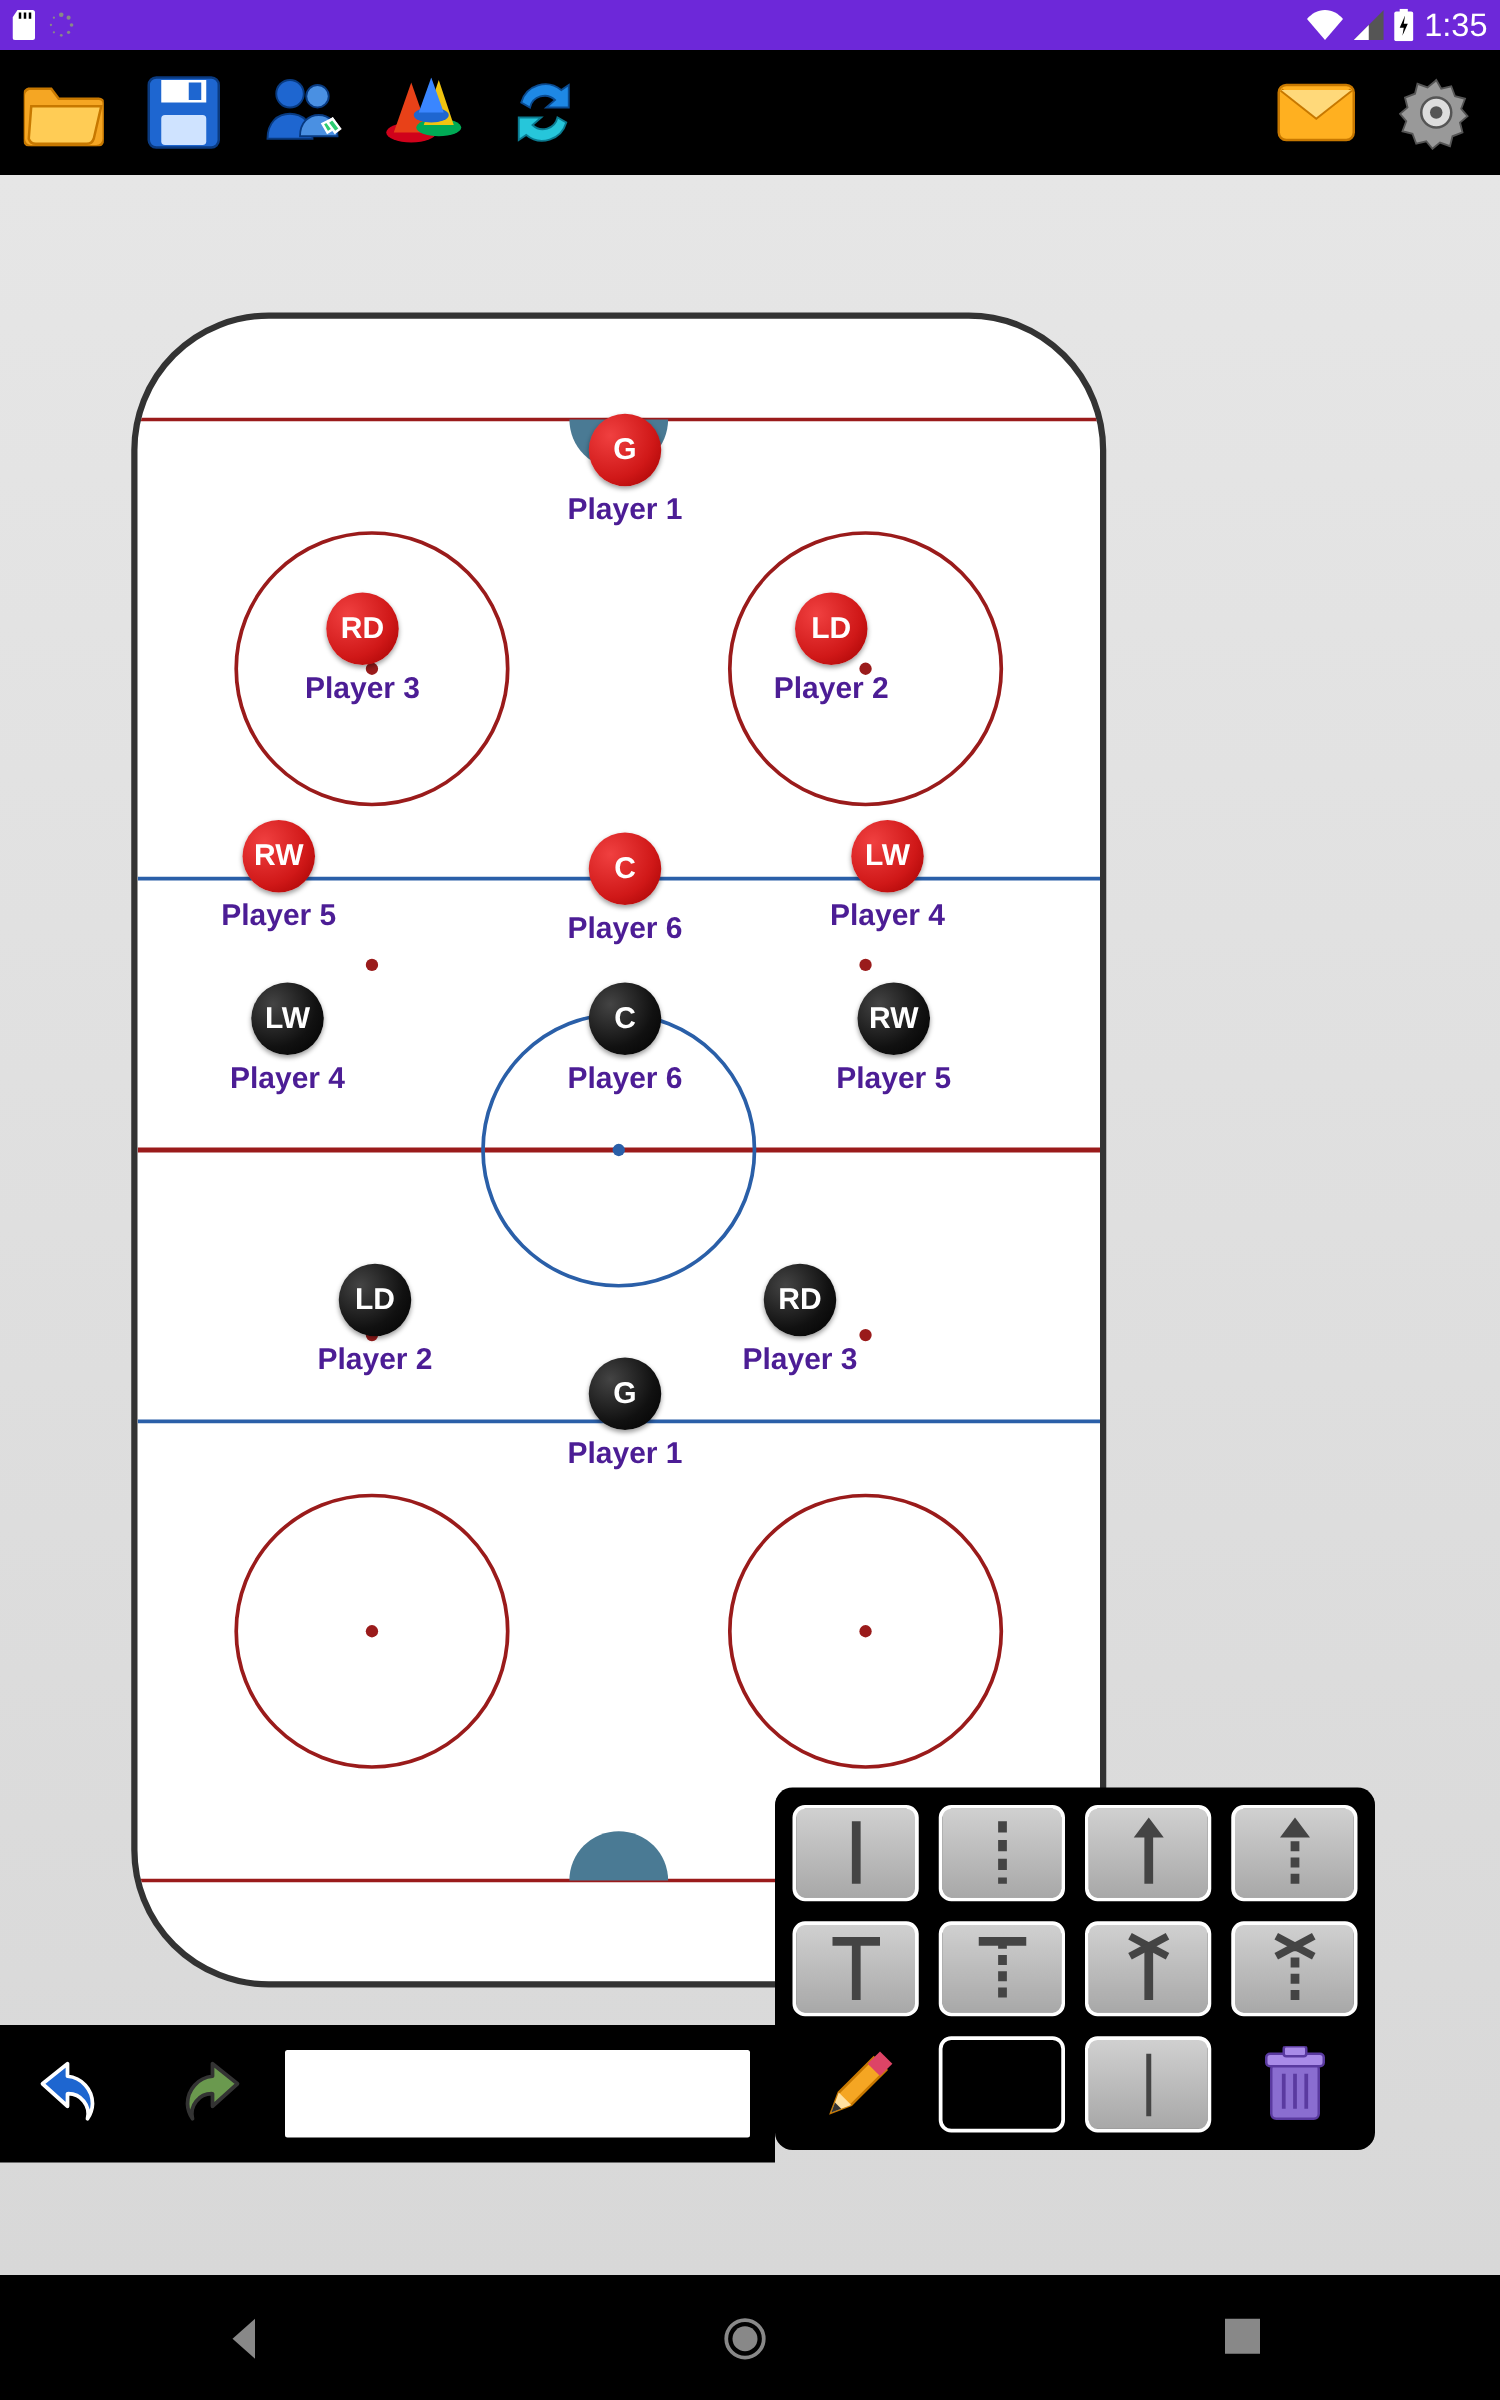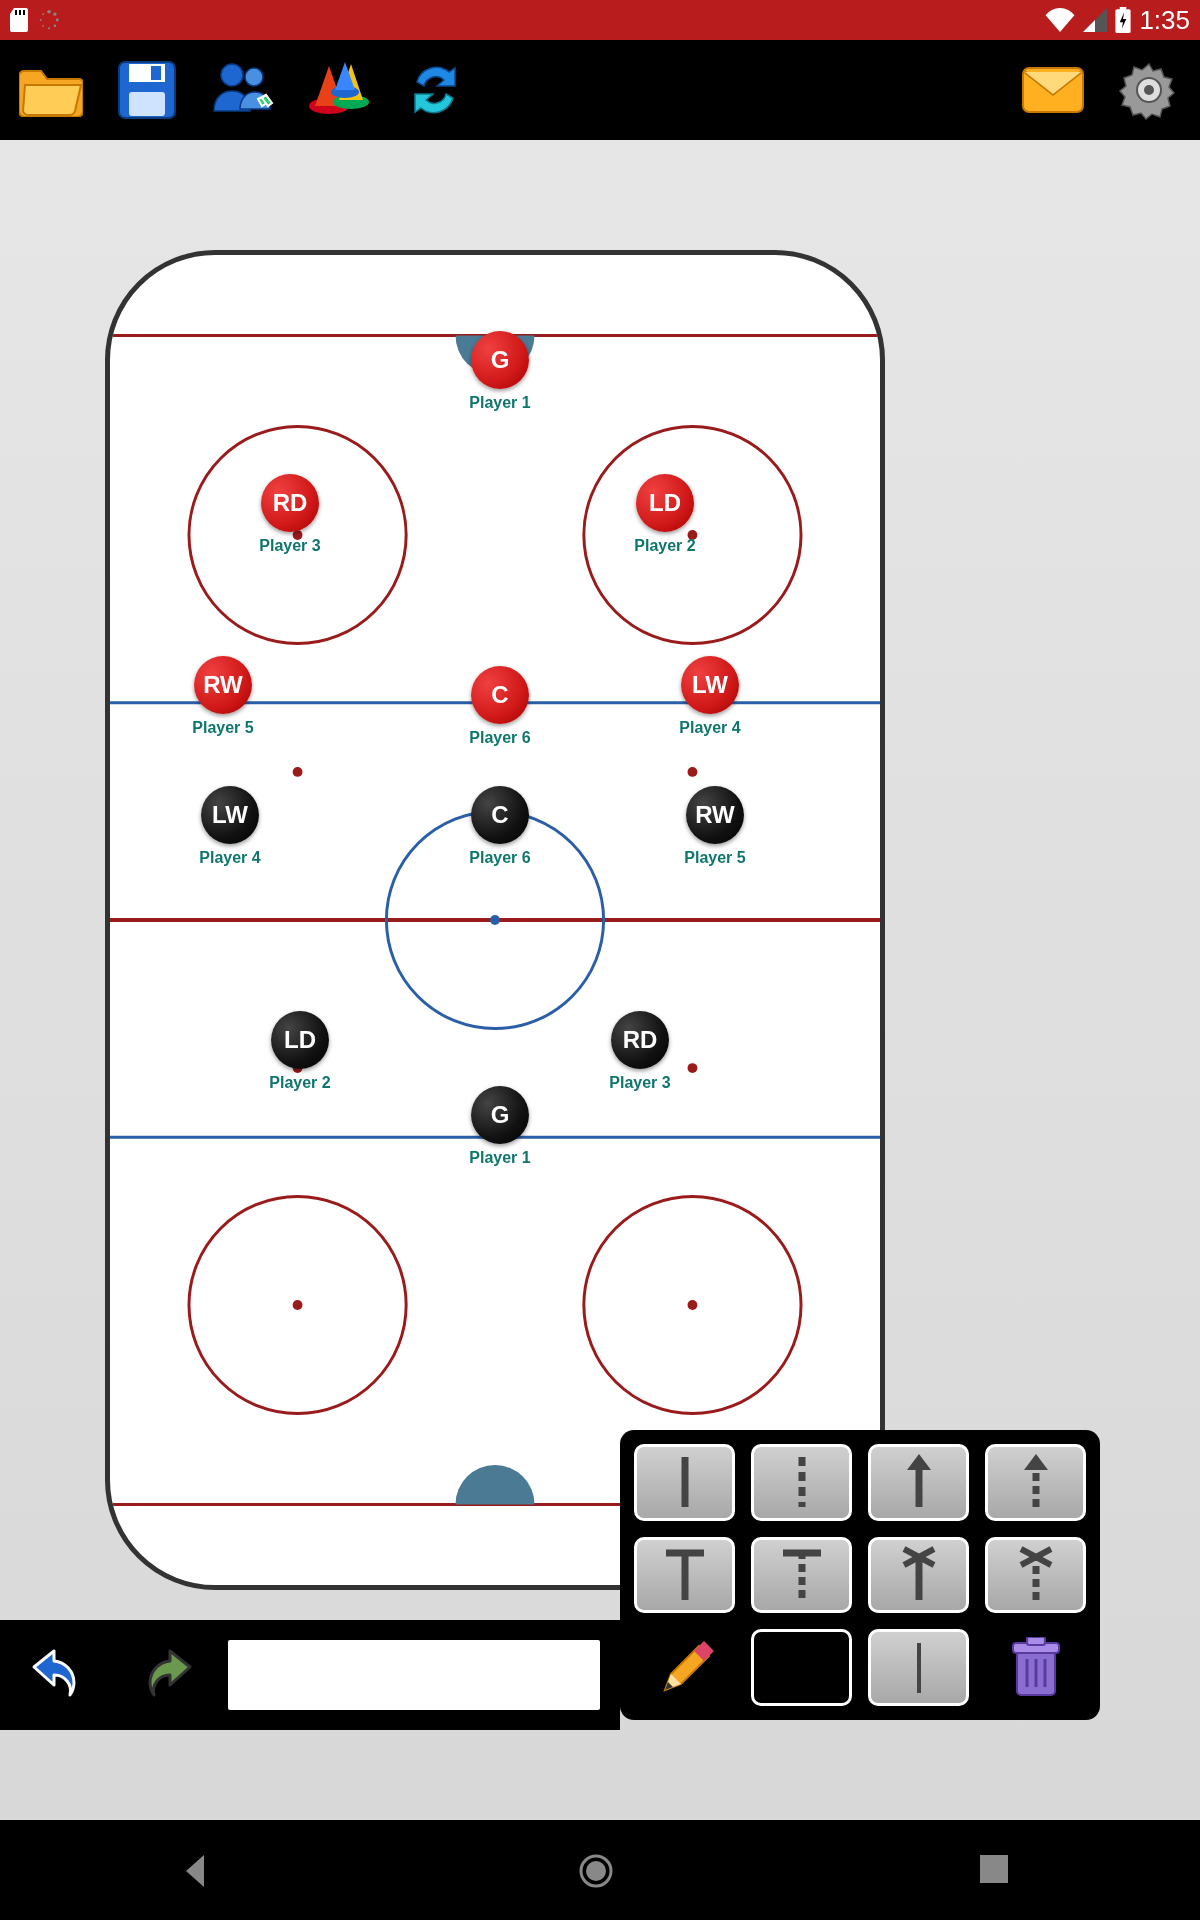--- a/index.html
+++ b/index.html
@@ -7,21 +7,21 @@
     width: 1200px;
     height: 1920px;
     background: #000;
     font-family: Arial, Helvetica, sans-serif;
     overflow: hidden;
     position: relative;
   }
   
   .status-bar {
     height: 40px;
-    background: #b91c1c;
+    background: #6d28d9;
     color: #fff;
     display: flex;
     justify-content: space-between;
     align-items: center;
     padding: 0 10px;
     font-size: 26px;
   }
   .status-left, .status-right { display: flex; align-items: center; gap: 8px; }
   .status-right svg { fill: #fff; }
   
@@ -72,23 +72,23 @@
     color: #fff;
     font-weight: bold;
     font-size: 24px;
     box-shadow: 0 2px 4px rgba(0,0,0,0.4);
     cursor: move;
   }
   .player-token.red { background: radial-gradient(circle at 30% 30%, #f04040, #d01818 60%, #a00000); }
   .player-token.black { background: radial-gradient(circle at 30% 30%, #444, #111 60%, #000); }
   .player-label {
     position: absolute;
-    font-size: 16px;
+    font-size: 24px;
     font-weight: bold;
-    color: #0f766e;
+    color: #4c1d95;
     white-space: nowrap;
     transform: translateX(-50%);
     text-align: right;
   }
   
   .tool-panel {
     position: absolute;
     right: 100px;
     bottom: 100px;
     width: 480px;

